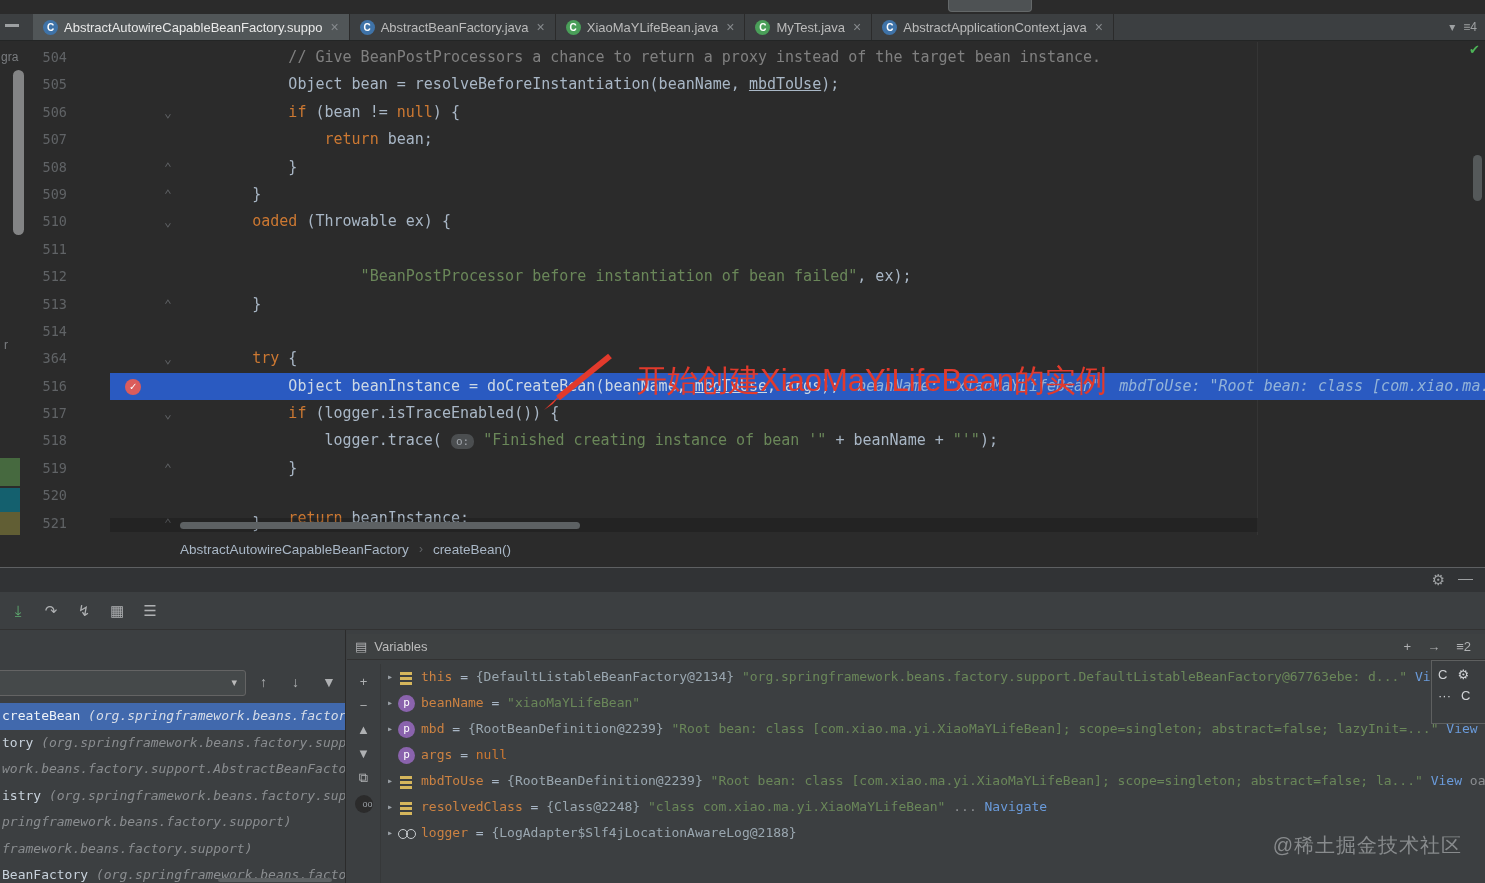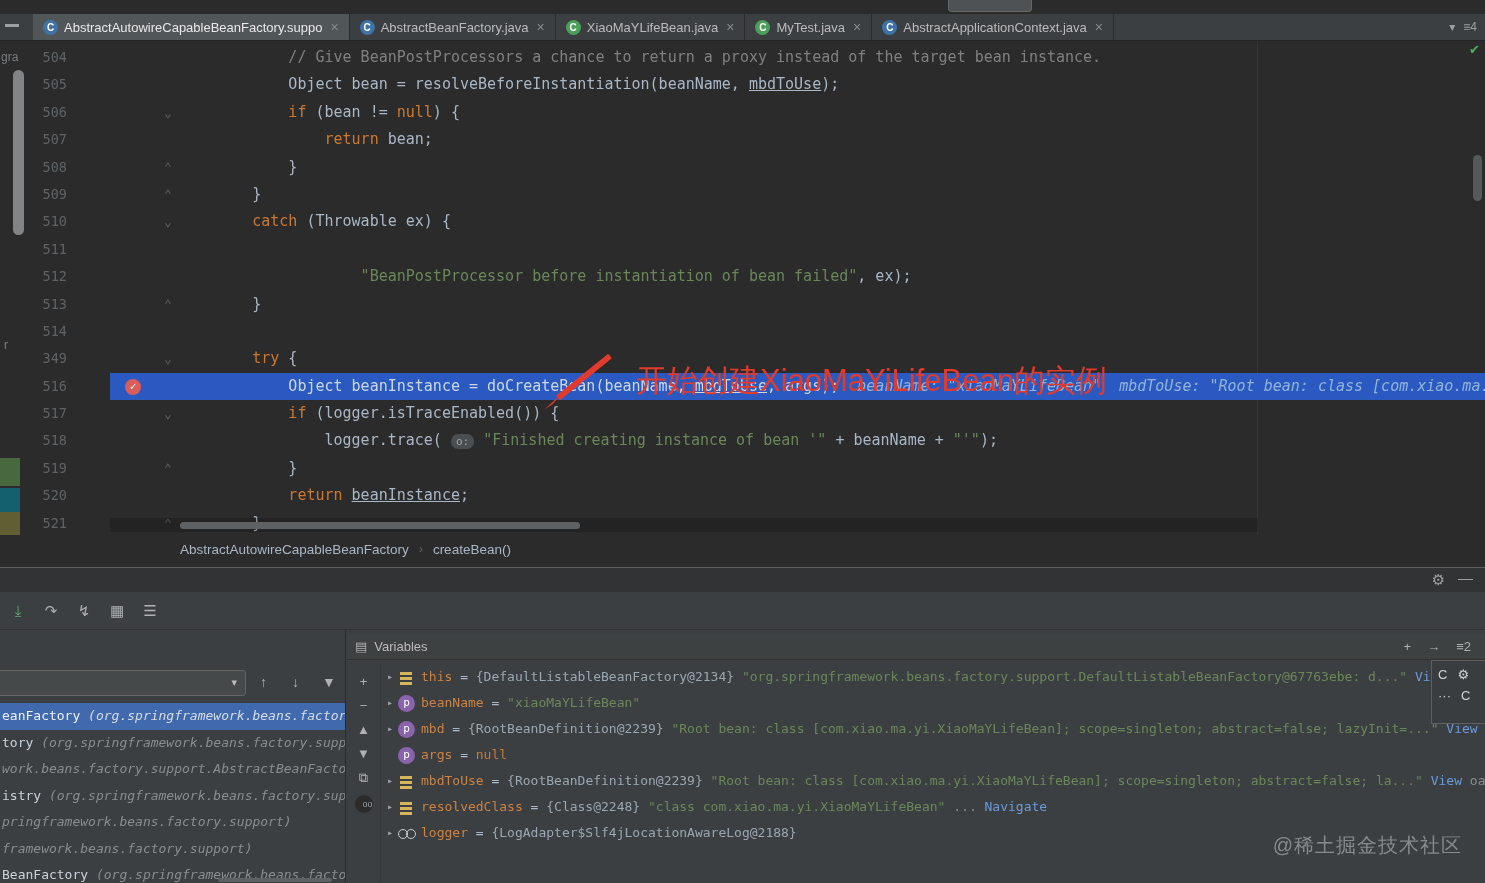--- a/index.html
+++ b/index.html
@@ -149,31 +149,31 @@
 
   <div class="editor">
     <div class="vguide"></div>
     <div class="code" id="code">
         <div class="cl"><span class="ln">504</span><span class="gz"></span><span class="ct" style="padding-left: 12ch;"><span class="seg-cmt">// Give BeanPostProcessors a chance to return a proxy instead of the target bean instance.</span></span></div>
         <div class="cl"><span class="ln">505</span><span class="gz"></span><span class="ct" style="padding-left: 12ch;"><span class="seg-pl">Object bean = resolveBeforeInstantiation(beanName, </span><span class="seg-und">mbdToUse</span><span class="seg-pl">);</span></span></div>
         <div class="cl"><span class="ln">506</span><span class="gz"><span class="fold">⌄</span></span><span class="ct" style="padding-left: 12ch;"><span class="seg-kw">if </span><span class="seg-pl">(bean != </span><span class="seg-kw">null</span><span class="seg-pl">) {</span></span></div>
         <div class="cl"><span class="ln">507</span><span class="gz"></span><span class="ct" style="padding-left: 16ch;"><span class="seg-kw">return </span><span class="seg-pl">bean;</span></span></div>
         <div class="cl"><span class="ln">508</span><span class="gz"><span class="fold">⌃</span></span><span class="ct" style="padding-left: 12ch;"><span class="seg-pl">}</span></span></div>
         <div class="cl"><span class="ln">509</span><span class="gz"><span class="fold">⌃</span></span><span class="ct" style="padding-left: 8ch;"><span class="seg-pl">}</span></span></div>
-        <div class="cl"><span class="ln">510</span><span class="gz"><span class="fold">⌄</span></span><span class="ct" style="padding-left: 8ch;"><span class="seg-kw">catch </span><span class="seg-pl">(Throwable ex) {</span></span></div>
+        <div class="cl"><span class="ln">510</span><span class="gz"><span class="fold">⌄</span></span><span class="ct" style="padding-left: 8ch;"><span class="seg-kw">oaded </span><span class="seg-pl">(Throwable ex) {</span></span></div>
         <div class="cl"><span class="ln">511</span><span class="gz"></span></div>
         <div class="cl"><span class="ln">512</span><span class="gz"></span><span class="ct" style="padding-left: 20ch;"><span class="seg-str">"BeanPostProcessor before instantiation of bean failed"</span><span class="seg-pl">, ex);</span></span></div>
         <div class="cl"><span class="ln">513</span><span class="gz"><span class="fold">⌃</span></span><span class="ct" style="padding-left: 8ch;"><span class="seg-pl">}</span></span></div>
         <div class="cl"><span class="ln">514</span><span class="gz"></span><span class="ct" style="padding-left: 0ch;"></span></div>
-        <div class="cl"><span class="ln">349</span><span class="gz"><span class="fold">⌄</span></span><span class="ct" style="padding-left: 8ch;"><span class="seg-kw">try </span><span class="seg-pl">{</span></span></div>
+        <div class="cl"><span class="ln">364</span><span class="gz"><span class="fold">⌄</span></span><span class="ct" style="padding-left: 8ch;"><span class="seg-kw">try </span><span class="seg-pl">{</span></span></div>
         <div class="cl exec"><span class="ln">516</span><span class="gz"><span class="bp">✓</span></span><span class="ct" style="padding-left: 12ch;"><span class="seg-pl">Object beanInstance = doCreateBean(beanName, </span><span class="seg-und">mbdToUse</span><span class="seg-pl">, args);</span><span class="seg-hint">  beanName: "xiaoMaYLifeBean"  mbdToUse: "Root bean: class [com.xiao.ma.</span></span></div>
         <div class="cl"><span class="ln">517</span><span class="gz"><span class="fold">⌄</span></span><span class="ct" style="padding-left: 12ch;"><span class="seg-kw">if </span><span class="seg-pl">(logger.isTraceEnabled()) {</span></span></div>
         <div class="cl"><span class="ln">518</span><span class="gz"></span><span class="ct" style="padding-left: 16ch;"><span class="seg-pl">logger.trace( </span><span class="seg-ph">o:</span><span class="seg-pl"> </span><span class="seg-str">"Finished creating instance of bean '"</span><span class="seg-pl"> + beanName + </span><span class="seg-str">"'"</span><span class="seg-pl">);</span></span></div>
         <div class="cl"><span class="ln">519</span><span class="gz"><span class="fold">⌃</span></span><span class="ct" style="padding-left: 12ch;"><span class="seg-pl">}</span></span></div>
-        <div class="cl"><span class="ln">520</span><span class="gz"></span><span class="ct" style="padding-left: 12ch;"><span class="seg-kw">return </span><span class="seg-und">beanInstance</span><span class="seg-pl">;</span></span></div>
+        <div class="cl"><span class="ln">520</span><span class="gz"></span><span class="ct" style="padding-left: 12ch; margin-top: 23px;"><span class="seg-kw">return </span><span class="seg-und">beanInstance</span><span class="seg-pl">;</span></span></div>
         <div class="cl"><span class="ln">521</span><span class="gz"><span class="fold">⌃</span></span><span class="ct" style="padding-left: 8ch;"><span class="seg-pl">}</span></span></div>
       </div>
 
     <div class="pscroll"></div>
     <span class="slabel sl1">gra</span>
     <span class="slabel sl2">r</span>
     <div class="cblock cb1"></div>
     <div class="cblock cb2"></div>
     <div class="cblock cb3"></div>
 
@@ -212,21 +212,21 @@
 
   <div class="dbg-content">
     <div class="frames">
       <div class="thread-combo">
         <span class="combo-arrow">▾</span>
       </div>
       <span class="fnav up">↑</span>
       <span class="fnav down">↓</span>
       <span class="fnav filter">▼</span>
       <div class="frames-list" id="frames-list">
-          <div class="frow sel"><span class="fname">eanFactory </span><span class="fpkg">(org.springframework.beans.factory.</span></div>
+          <div class="frow sel"><span class="fname">createBean </span><span class="fpkg">(org.springframework.beans.factory.</span></div>
           <div class="frow"><span class="fname">tory </span><span class="fpkg">(org.springframework.beans.factory.suppo</span></div>
           <div class="frow"><span class="fpkg">work.beans.factory.support.AbstractBeanFactor</span></div>
           <div class="frow"><span class="fname">istry </span><span class="fpkg">(org.springframework.beans.factory.supp</span></div>
           <div class="frow"><span class="fpkg">pringframework.beans.factory.support)</span></div>
           <div class="frow"><span class="fpkg">framework.beans.factory.support)</span></div>
           <div class="frow"><span class="fname">BeanFactory </span><span class="fpkg">(org.springframework.beans.facto.</span></div>
         </div>
       <div class="fh"></div>
     </div>
 

